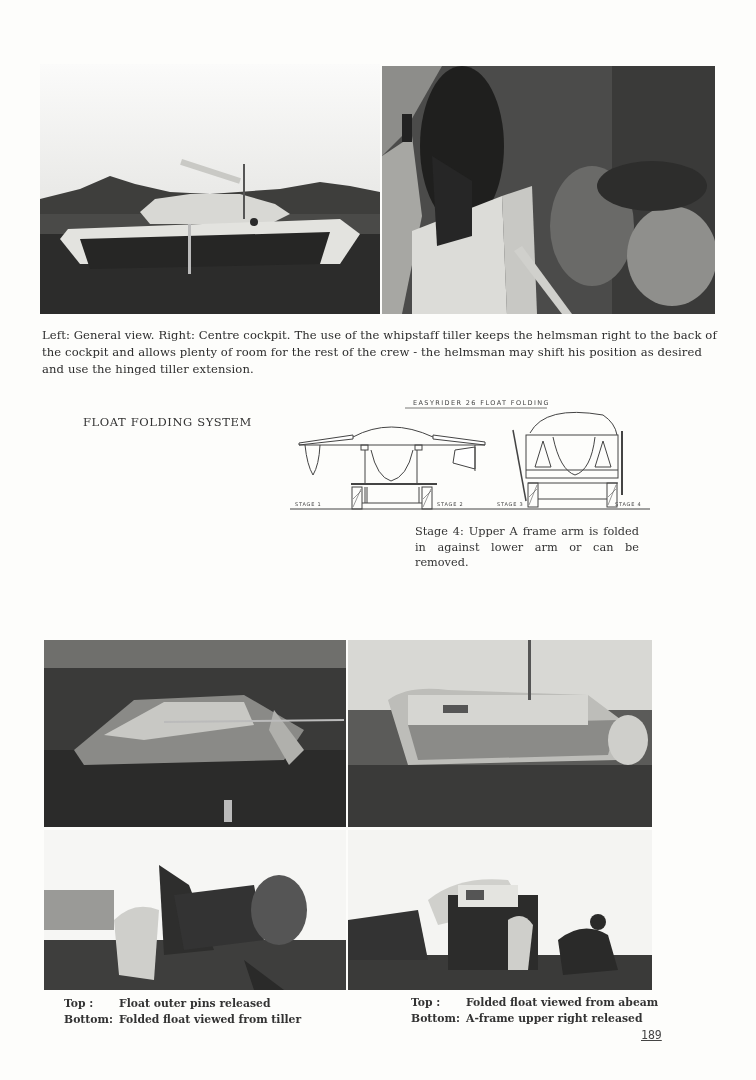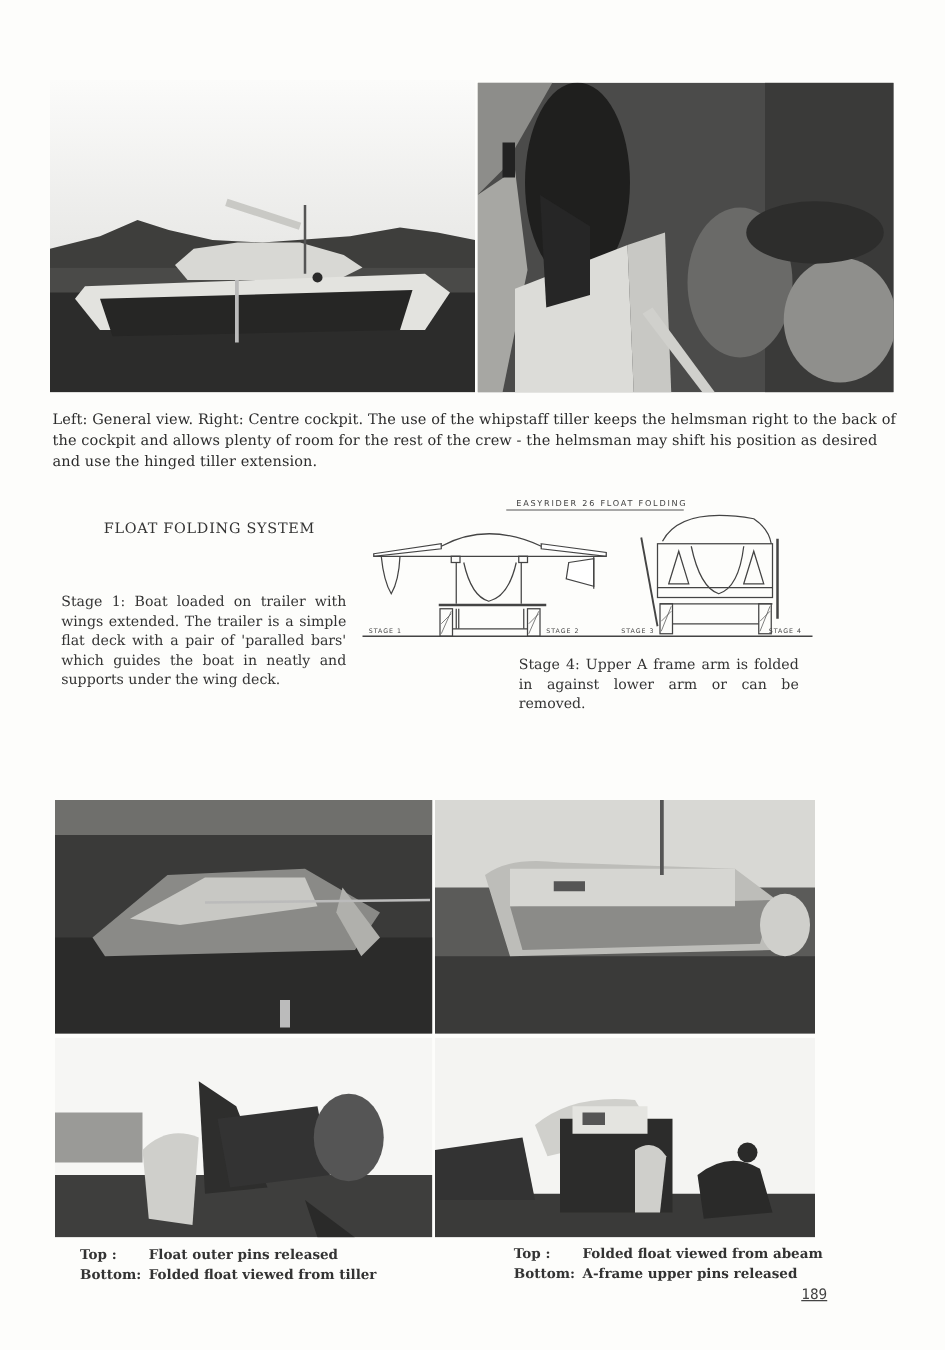--- a/index.html
+++ b/index.html
@@ -61,21 +61,20 @@
     <path d="M50 90 L90 115 L90 170 L55 180Z" fill="#262626"></path>
     <rect x="20" y="48" width="10" height="28" fill="#222"></rect>
   </svg>
 </div>
 
 <div class="caption" style="left:42px; top:327px; width:675px;">Left: General view. Right: Centre cockpit. The use of the whipstaff tiller keeps the helmsman right to the back of the cockpit and allows plenty of room for the rest of the crew - the helmsman may shift his position as desired and use the hinged tiller extension.</div>
 
 <div class="heading" style="left:83px; top:415px;">FLOAT FOLDING SYSTEM</div>
 
 <div class="para" style="left:49px; top:474px; width:228px;">
-  <p>Stage 1: Boat loaded on trailer with wings extended. The trailer is a simple flat deck with a pair of 'paralled bars' which guides the boat in neatly and supports under the wing deck.</p>
 </div>
 
 <div class="diagram" style="left:285px; top:395px; width:375px; height:120px;">
   <svg width="375" height="120" viewBox="0 0 375 120">
     <text x="128" y="10" font-family="DejaVu Sans, sans-serif" font-size="6.5" letter-spacing="1.4" fill="#444">EASYRIDER 26 FLOAT FOLDING</text>
     <line x1="120" y1="13" x2="262" y2="13" stroke="#555" stroke-width="0.8"></line>
     <g stroke="#444" stroke-width="1" fill="none">
 
       <path d="M68 42 Q105 22 148 42"></path>
       <path d="M14 48 L68 40 L68 44 L14 50Z" fill="#fff"></path>
@@ -195,17 +194,17 @@
       <span>Folded float viewed from tiller</span>
     </div>
 </div>
 <div class="legend" style="left:411px; top:995px;">
   <div class="row">
       <span class="k">Top    :</span>
       <span>Folded float viewed from abeam</span>
     </div>
   <div class="row">
       <span class="k">Bottom:</span>
-      <span>A-frame upper pins released</span>
+      <span>A-frame upper right released</span>
     </div>
 </div>
 
 <div class="pagenum" style="left:641px; top:1028px;text-decoration:underline;">189</div>
 
 </body></html>

